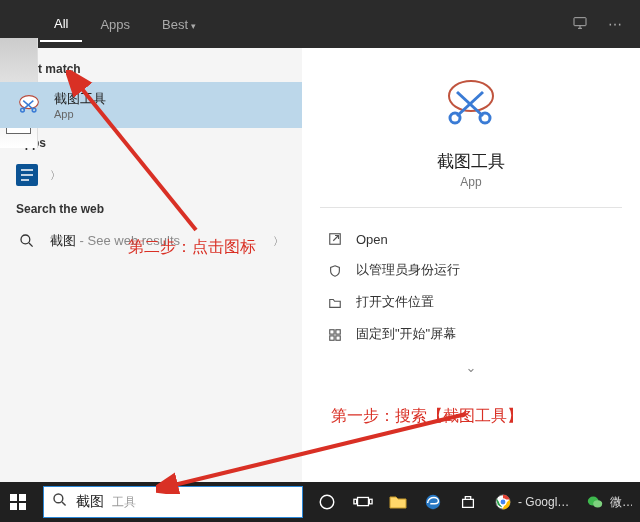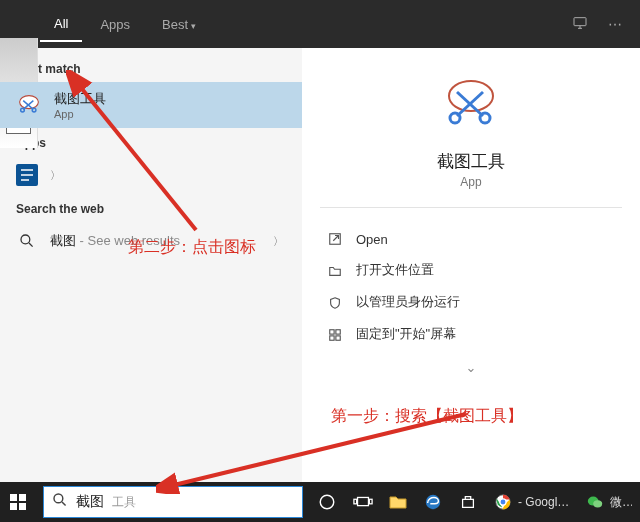--- a/index.html
+++ b/index.html
@@ -141,32 +141,32 @@
             <svg width="14" height="14" viewBox="0 0 16 16" fill="none" stroke="#555" stroke-width="1.3">
               <rect x="2" y="2" width="12" height="12"></rect>
               <path d="M6 10 L12 4 M8 4h4v4"></path>
             </svg>
           </span>
           <span>Open</span>
         </div>
       <div class="action-row">
           <span class="ai">
             <svg width="14" height="14" viewBox="0 0 16 16" fill="none" stroke="#555" stroke-width="1.3">
+              <path d="M8 2 L13 4v4c0 3-2 5-5 6-3-1-5-3-5-6V4z"></path>
+            </svg>
+          </span>
+          <span>以管理员身份运行</span>
+        </div>
+      <div class="action-row">
+          <span class="ai">
+            <svg width="14" height="14" viewBox="0 0 16 16" fill="none" stroke="#555" stroke-width="1.3">
               <path d="M2 4h4l1.5 2H14v7H2z"></path>
             </svg>
           </span>
           <span>打开文件位置</span>
-        </div>
-      <div class="action-row">
-          <span class="ai">
-            <svg width="14" height="14" viewBox="0 0 16 16" fill="none" stroke="#555" stroke-width="1.3">
-              <path d="M8 2 L13 4v4c0 3-2 5-5 6-3-1-5-3-5-6V4z"></path>
-            </svg>
-          </span>
-          <span>以管理员身份运行</span>
         </div>
       <div class="action-row">
           <span class="ai">
             <svg width="14" height="14" viewBox="0 0 16 16" fill="none" stroke="#555" stroke-width="1.3">
               <rect x="2" y="2" width="5" height="5"></rect>
               <rect x="9" y="2" width="5" height="5"></rect>
               <rect x="2" y="9" width="5" height="5"></rect>
               <rect x="9" y="9" width="5" height="5"></rect>
             </svg>
           </span>

